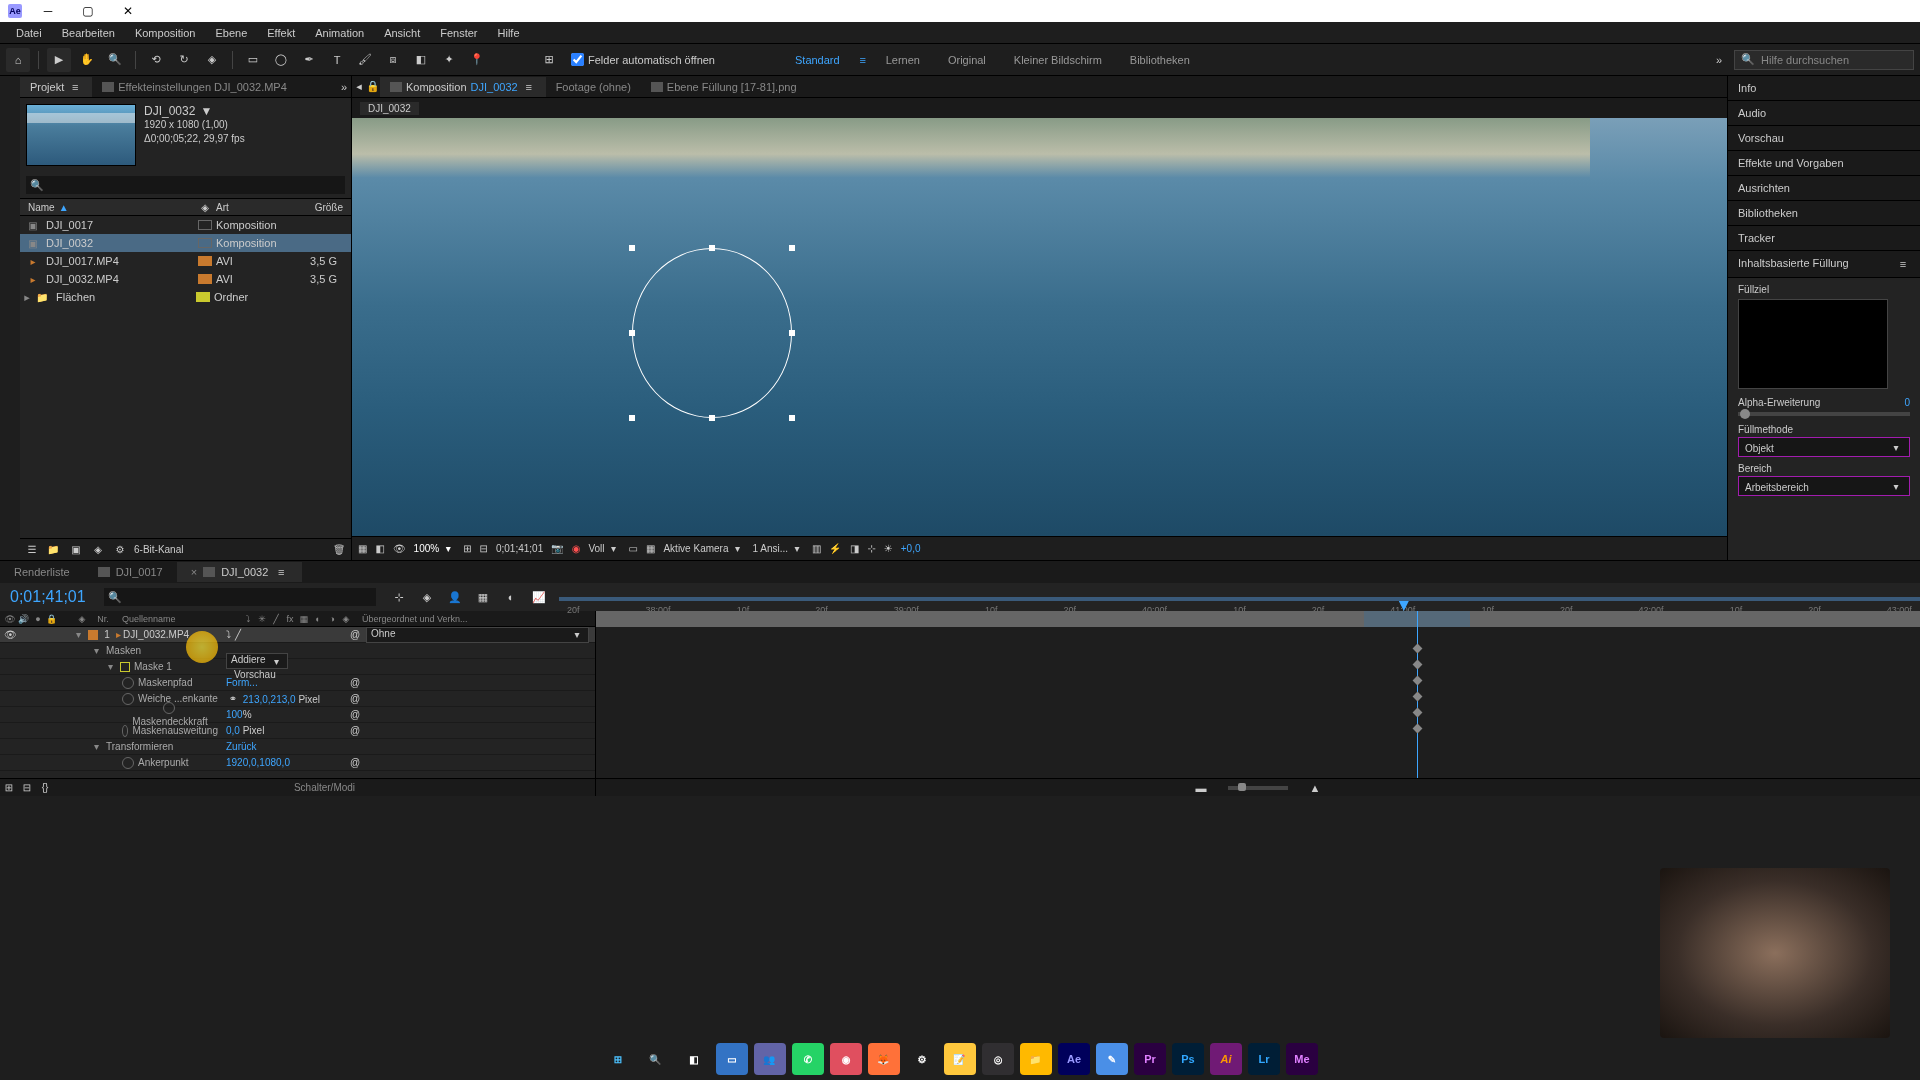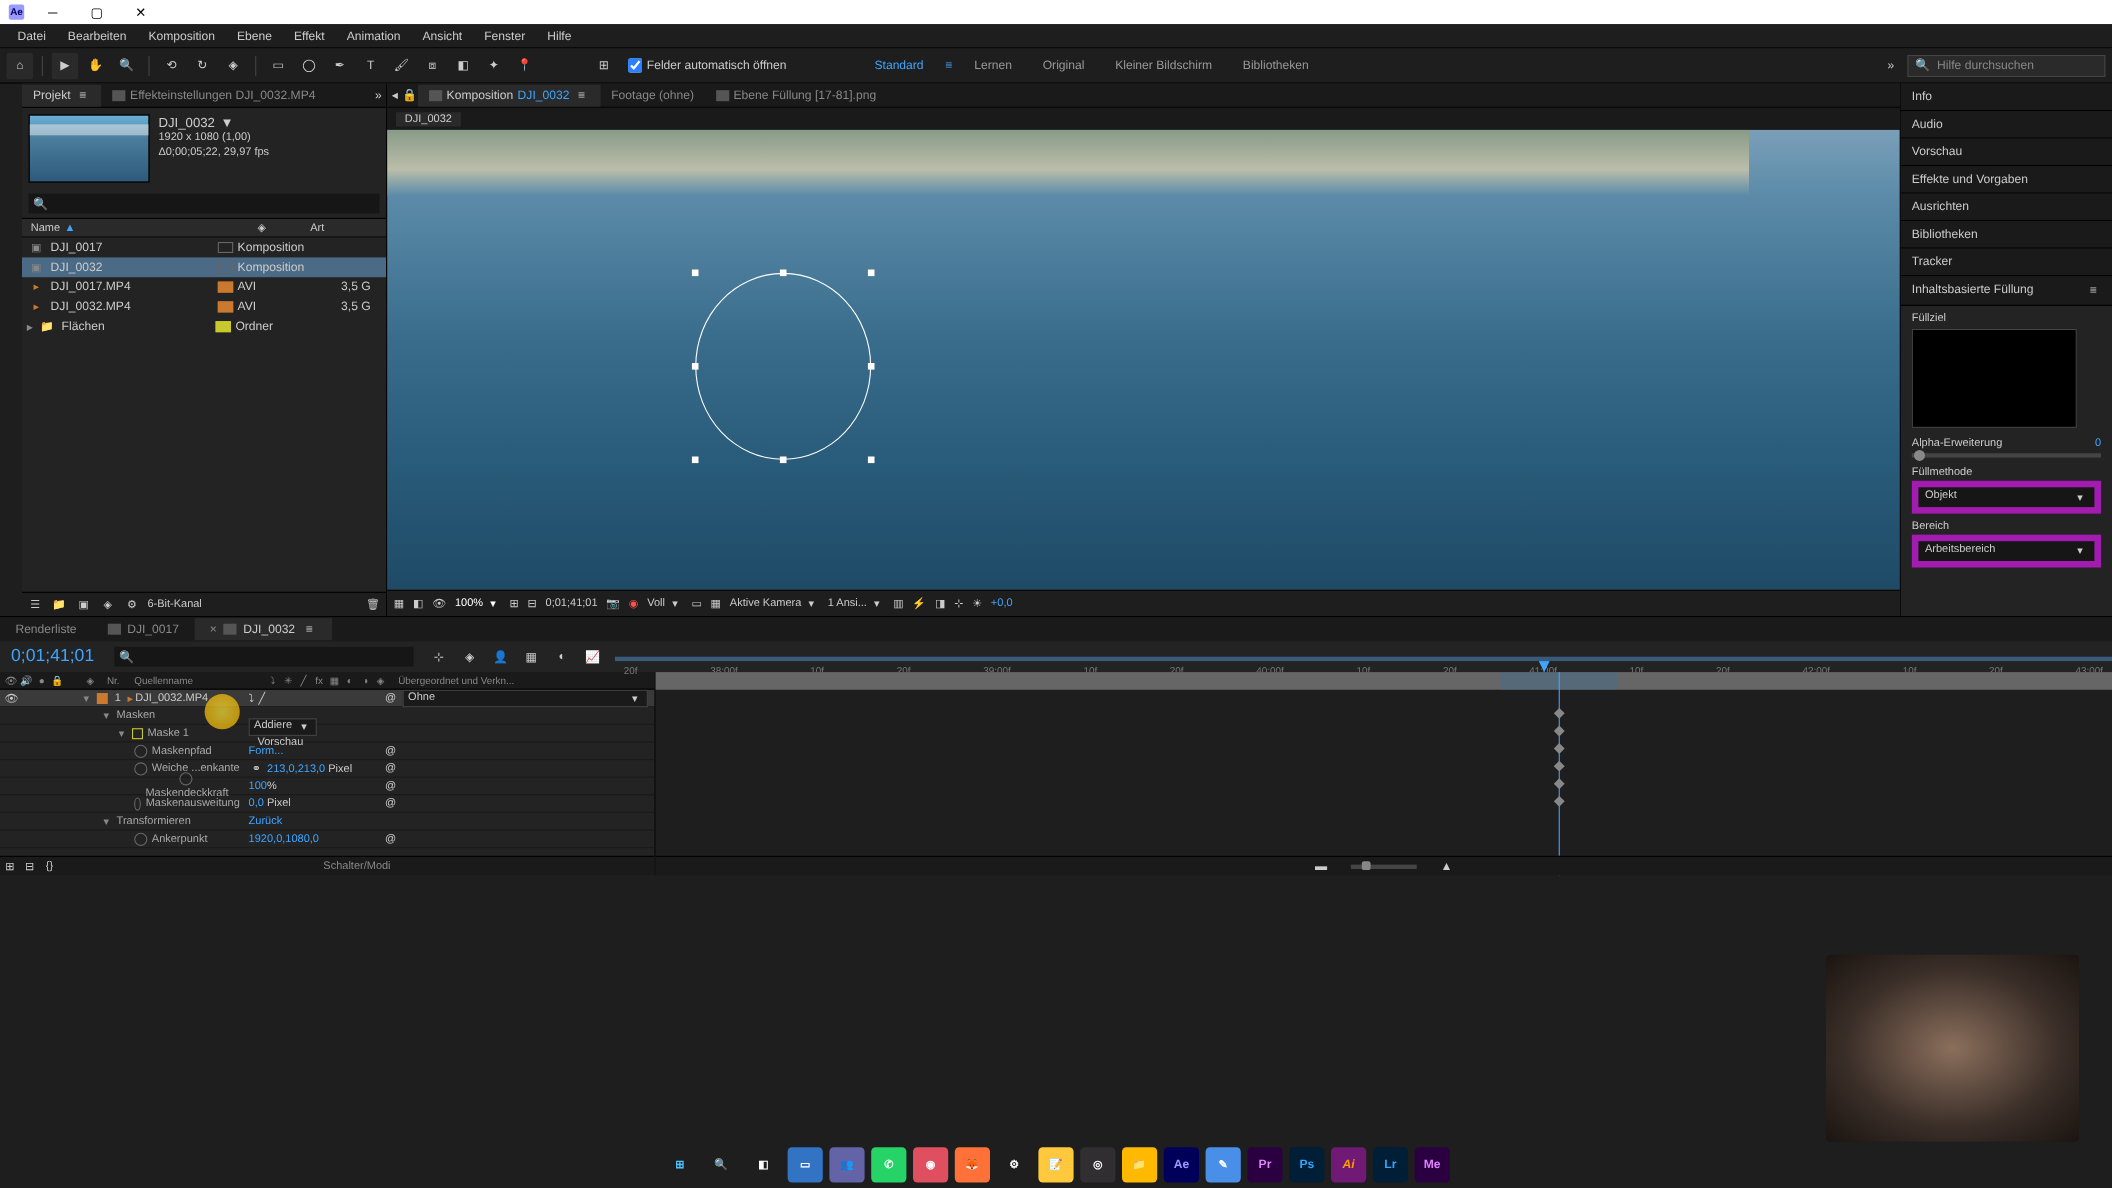--- a/index.html
+++ b/index.html
@@ -40,21 +40,21 @@
 .paneltabs .ptab .tabico { width: 12px; height: 10px; background: #555; display: inline-block; }
 .paneltabs .ptab .blue { color: #3ea6ff; }
 
 
 .proj-info { display: flex; padding: 6px; gap: 8px; }
 .proj-thumb { width: 110px; height: 62px; background: linear-gradient(to bottom, #6ab0d8 0%, #4a7d9c 35%, #2d5a7c 100%); border: 1px solid #000; position: relative; }
 .proj-thumb::after { content:""; position:absolute; top:8px; left:0; right:0; height:10px; background:#f0f0f0; opacity:0.5; }
 .proj-meta { font-size: 10px; line-height: 14px; }
 .proj-meta .pname { font-size: 12px; display: flex; align-items: center; gap: 4px; }
 .proj-search { padding: 4px 6px; }
-.proj-headers { display: flex; background: #2a2a2a; border-top: 1px solid #000; border-bottom: 1px solid #000; height: 18px; align-items: center; font-size: 10px; padding: 0 2px; gap: 33px; }
+.proj-headers { display: flex; background: #2a2a2a; border-top: 1px solid #000; border-bottom: 1px solid #000; height: 18px; align-items: center; font-size: 10px; padding: 0 2px; }
 .proj-headers .ph { padding: 0 6px; }
 .proj-headers .ph.name { flex: 0 0 170px; display:flex; align-items:center; gap:4px; }
 .proj-headers .ph.type { flex: 0 0 80px; }
 .proj-headers .ph.size { flex: 1; text-align: right; }
 .proj-headers .sorticon { color: #3ea6ff; }
 .proj-items { flex: 1; overflow: auto; background: #232323; }
 .proj-row { display: flex; align-items: center; height: 18px; padding: 0 2px; cursor: pointer; }
 .proj-row.sel { background: #4a6a85; }
 .proj-row .pico { width: 14px; height: 14px; margin: 0 4px; display: flex; align-items: center; justify-content: center; font-size: 10px; }
 .proj-row .pname { flex: 0 0 150px; padding-left: 2px; }
@@ -83,21 +83,21 @@
 .viewer-footer .expval { color: #3ea6ff; }
 
 
 .rpanel { border-bottom: 1px solid #000; padding: 6px 10px; cursor: pointer; }
 .rpanel.header { background: #1a1a1a; font-size: 11px; }
 .caf-body { padding: 6px 10px; font-size: 10px; }
 .caf-body .preview { width: 150px; height: 90px; background: #000; border: 1px solid #444; margin: 4px 0 8px; }
 .caf-body .row { display: flex; justify-content: space-between; align-items: center; margin: 3px 0; }
 .caf-body .slider { width: 100%; height: 4px; background: #444; position: relative; margin: 4px 0 8px; }
 .caf-body .slider .knob { position: absolute; left: 2px; top: -3px; width: 10px; height: 10px; background: #888; border-radius: 50%; }
-.caf-body .sel { background: #161616; border: 6px solid #a21caf; padding: 2px 6px; display: flex; justify-content: space-between; align-items: flex-start; }
+.caf-body .sel { background: #161616; border: 1px solid #a21caf; padding: 2px 6px; display: flex; justify-content: space-between; align-items: flex-end; }
 .caf-body .val-blue { color: #3ea6ff; }
 
 
 .timeline { height: 236px; background: #232323; border-top: 1px solid #000; display: flex; flex-direction: column; }
 .tl-tabs { height: 22px; background: #1a1a1a; display: flex; align-items: center; }
 .tl-tabs .tltab { padding: 3px 14px; cursor: pointer; color: #888; display: flex; align-items: center; gap: 6px; }
 .tl-tabs .tltab.active { background: #2a2a2a; color: #ccc; }
 .tl-tabs .tltab .tico { width: 12px; height: 10px; background: #555; }
 .tl-header { height: 28px; display: flex; align-items: center; }
 .tl-header .tc { font-size: 16px; color: #3ea6ff; padding: 0 10px; width: 100px; }

